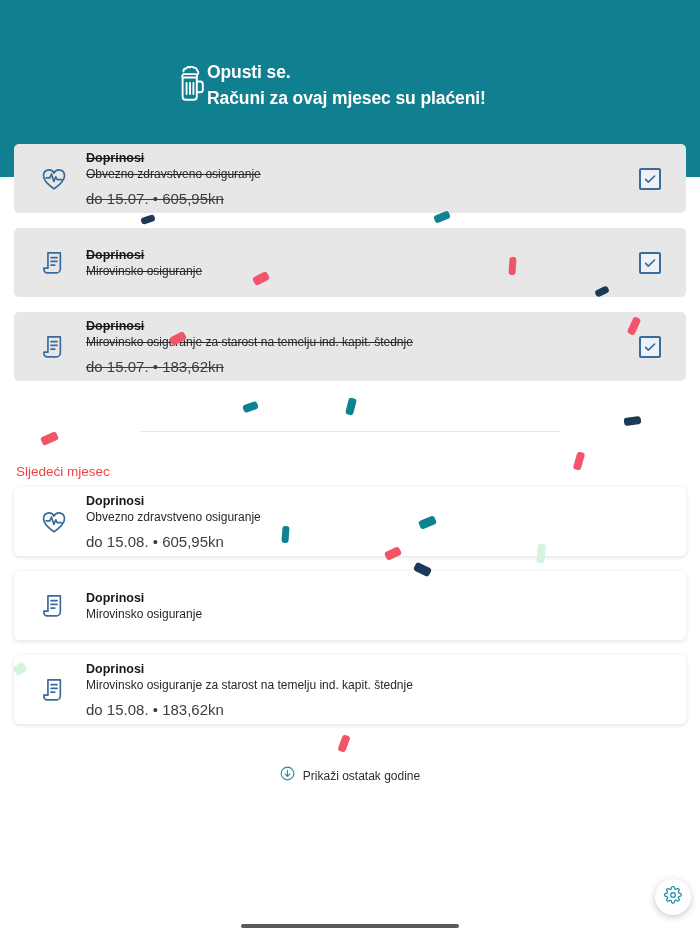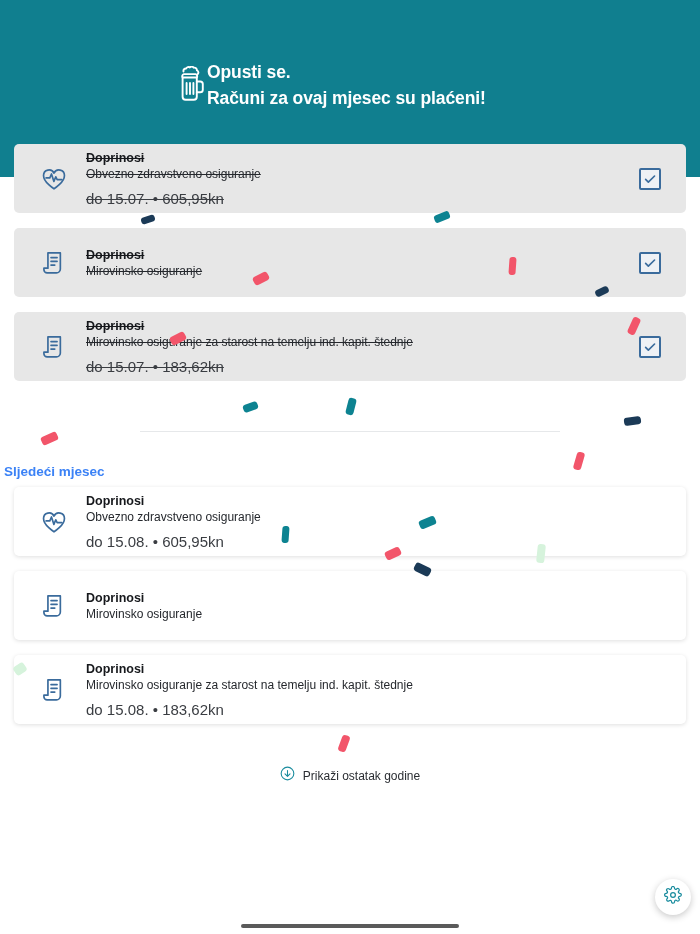--- a/index.html
+++ b/index.html
@@ -62,22 +62,22 @@
   }
 
   
   .divider {
     position:absolute; left:140px; top:431px; width:420px; height:1px;
     background:#e6e8ea;
   }
 
   
   .section-heading {
-    position:absolute; left:4px; top:464px;
-    font-size:13.5px; font-weight:bold; color:#3b82f6;
+    position:absolute; left:16px; top:464px;
+    font-size:13.5px; font-weight:normal; color:#ef4444;
   }
 
   
   .show-more {
     position:absolute; left:0; top:766px; width:700px;
     display:flex; align-items:center; justify-content:center; gap:8px;
     cursor:pointer;
   }
   .show-more-label { font-size:12px; color:#2a2d32; }
 

